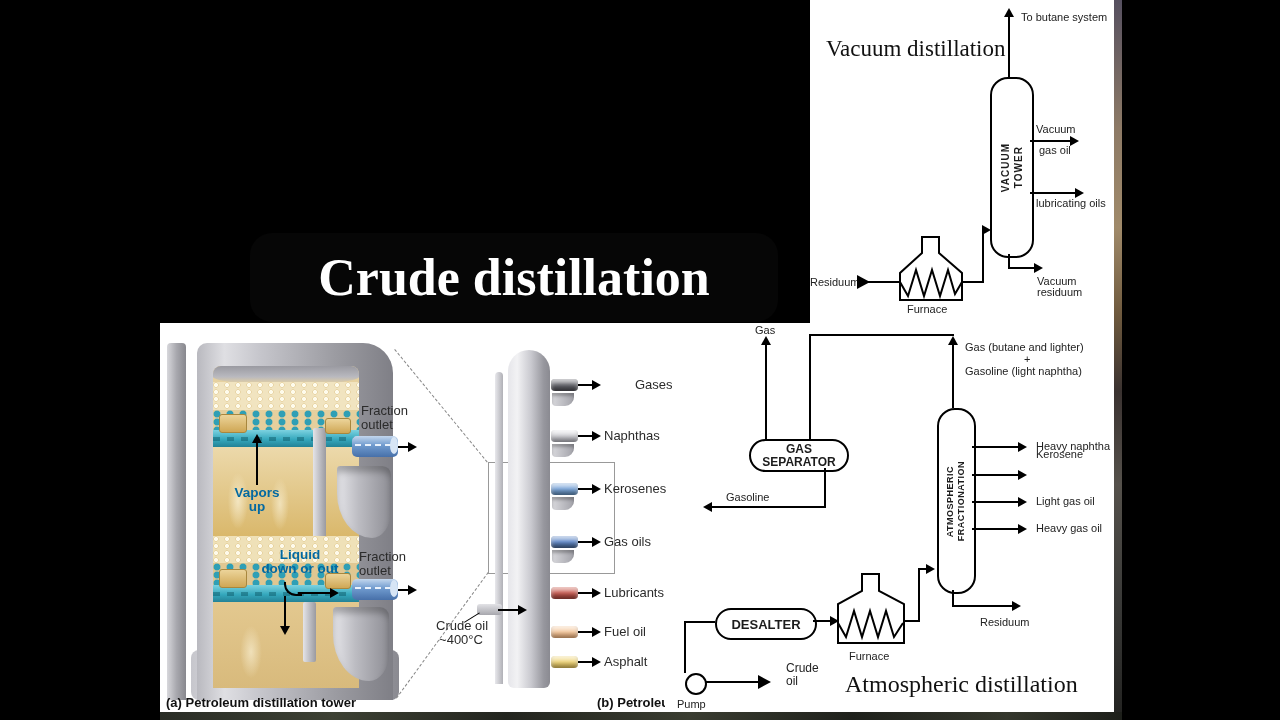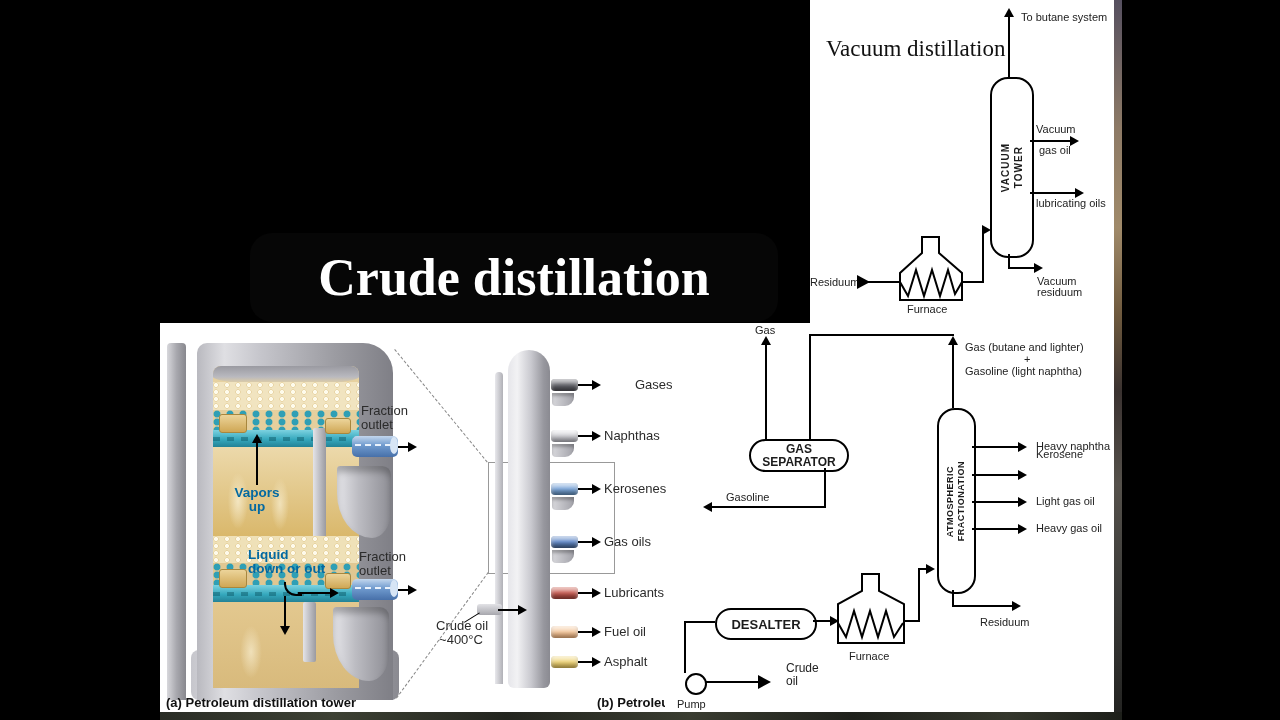--- a/index.html
+++ b/index.html
@@ -153,21 +153,21 @@
   </div>
   <div class="abs blbl" style="left:359px;top:550px;">
     <span>Fraction</span><br><span>outlet</span>
   </div>
 
   <div class="abs vl" style="left:256px;top:443px;height:42px;"></div>
   <div class="abs arr u" style="left:252px;top:434px;"></div>
   <div class="abs albl" style="left:230px;top:486px;text-align:center;width:54px;">
     <span>Vapors</span><br><span>up</span>
   </div>
-  <div class="abs albl" style="left:248px;top:548px;width:92px;">
+  <div class="abs albl" style="left:254px;top:548px;text-align:center;width:92px;">
     <span>Liquid</span><br><span>down or out</span>
   </div>
   <div class="abs" style="left:284px;top:582px;width:16px;height:12px;border-left:2px solid #000;border-bottom:2px solid #000;border-bottom-left-radius:12px;"></div>
   <div class="abs hl" style="left:298px;top:592px;width:32px;"></div>
   <div class="abs arr r" style="left:330px;top:588px;"></div>
   <div class="abs vl" style="left:284px;top:596px;height:30px;"></div>
   <div class="abs arr d" style="left:280px;top:626px;"></div>
 
   <div class="abs bold13" style="left:166px;top:695px;">(a) Petroleum distillation tower</div>
 
@@ -299,14 +299,15 @@
   <div class="abs" style="left:685px;top:673px;width:18px;height:18px;border:2px solid #000;border-radius:50%;background:#fff;"></div>
   <div class="abs lbl" style="left:677px;top:698px;">Pump</div>
   <div class="abs vl" style="left:684px;top:621px;height:52px;"></div>
   <div class="abs hl" style="left:684px;top:621px;width:31px;"></div>
   <div class="abs hl" style="left:705px;top:681px;width:55px;"></div>
   <div class="abs arr r big" style="left:758px;top:675px;"></div>
   <div class="abs" style="left:786px;top:662px;font-size:12px;line-height:13px;color:#222;">
     <span>Crude</span><br><span>oil</span>
   </div>
 
+  <div class="abs serif" style="left:845px;top:671px;font-size:24px;">Atmospheric distillation</div>
 
 </div>
 
 </body></html>

